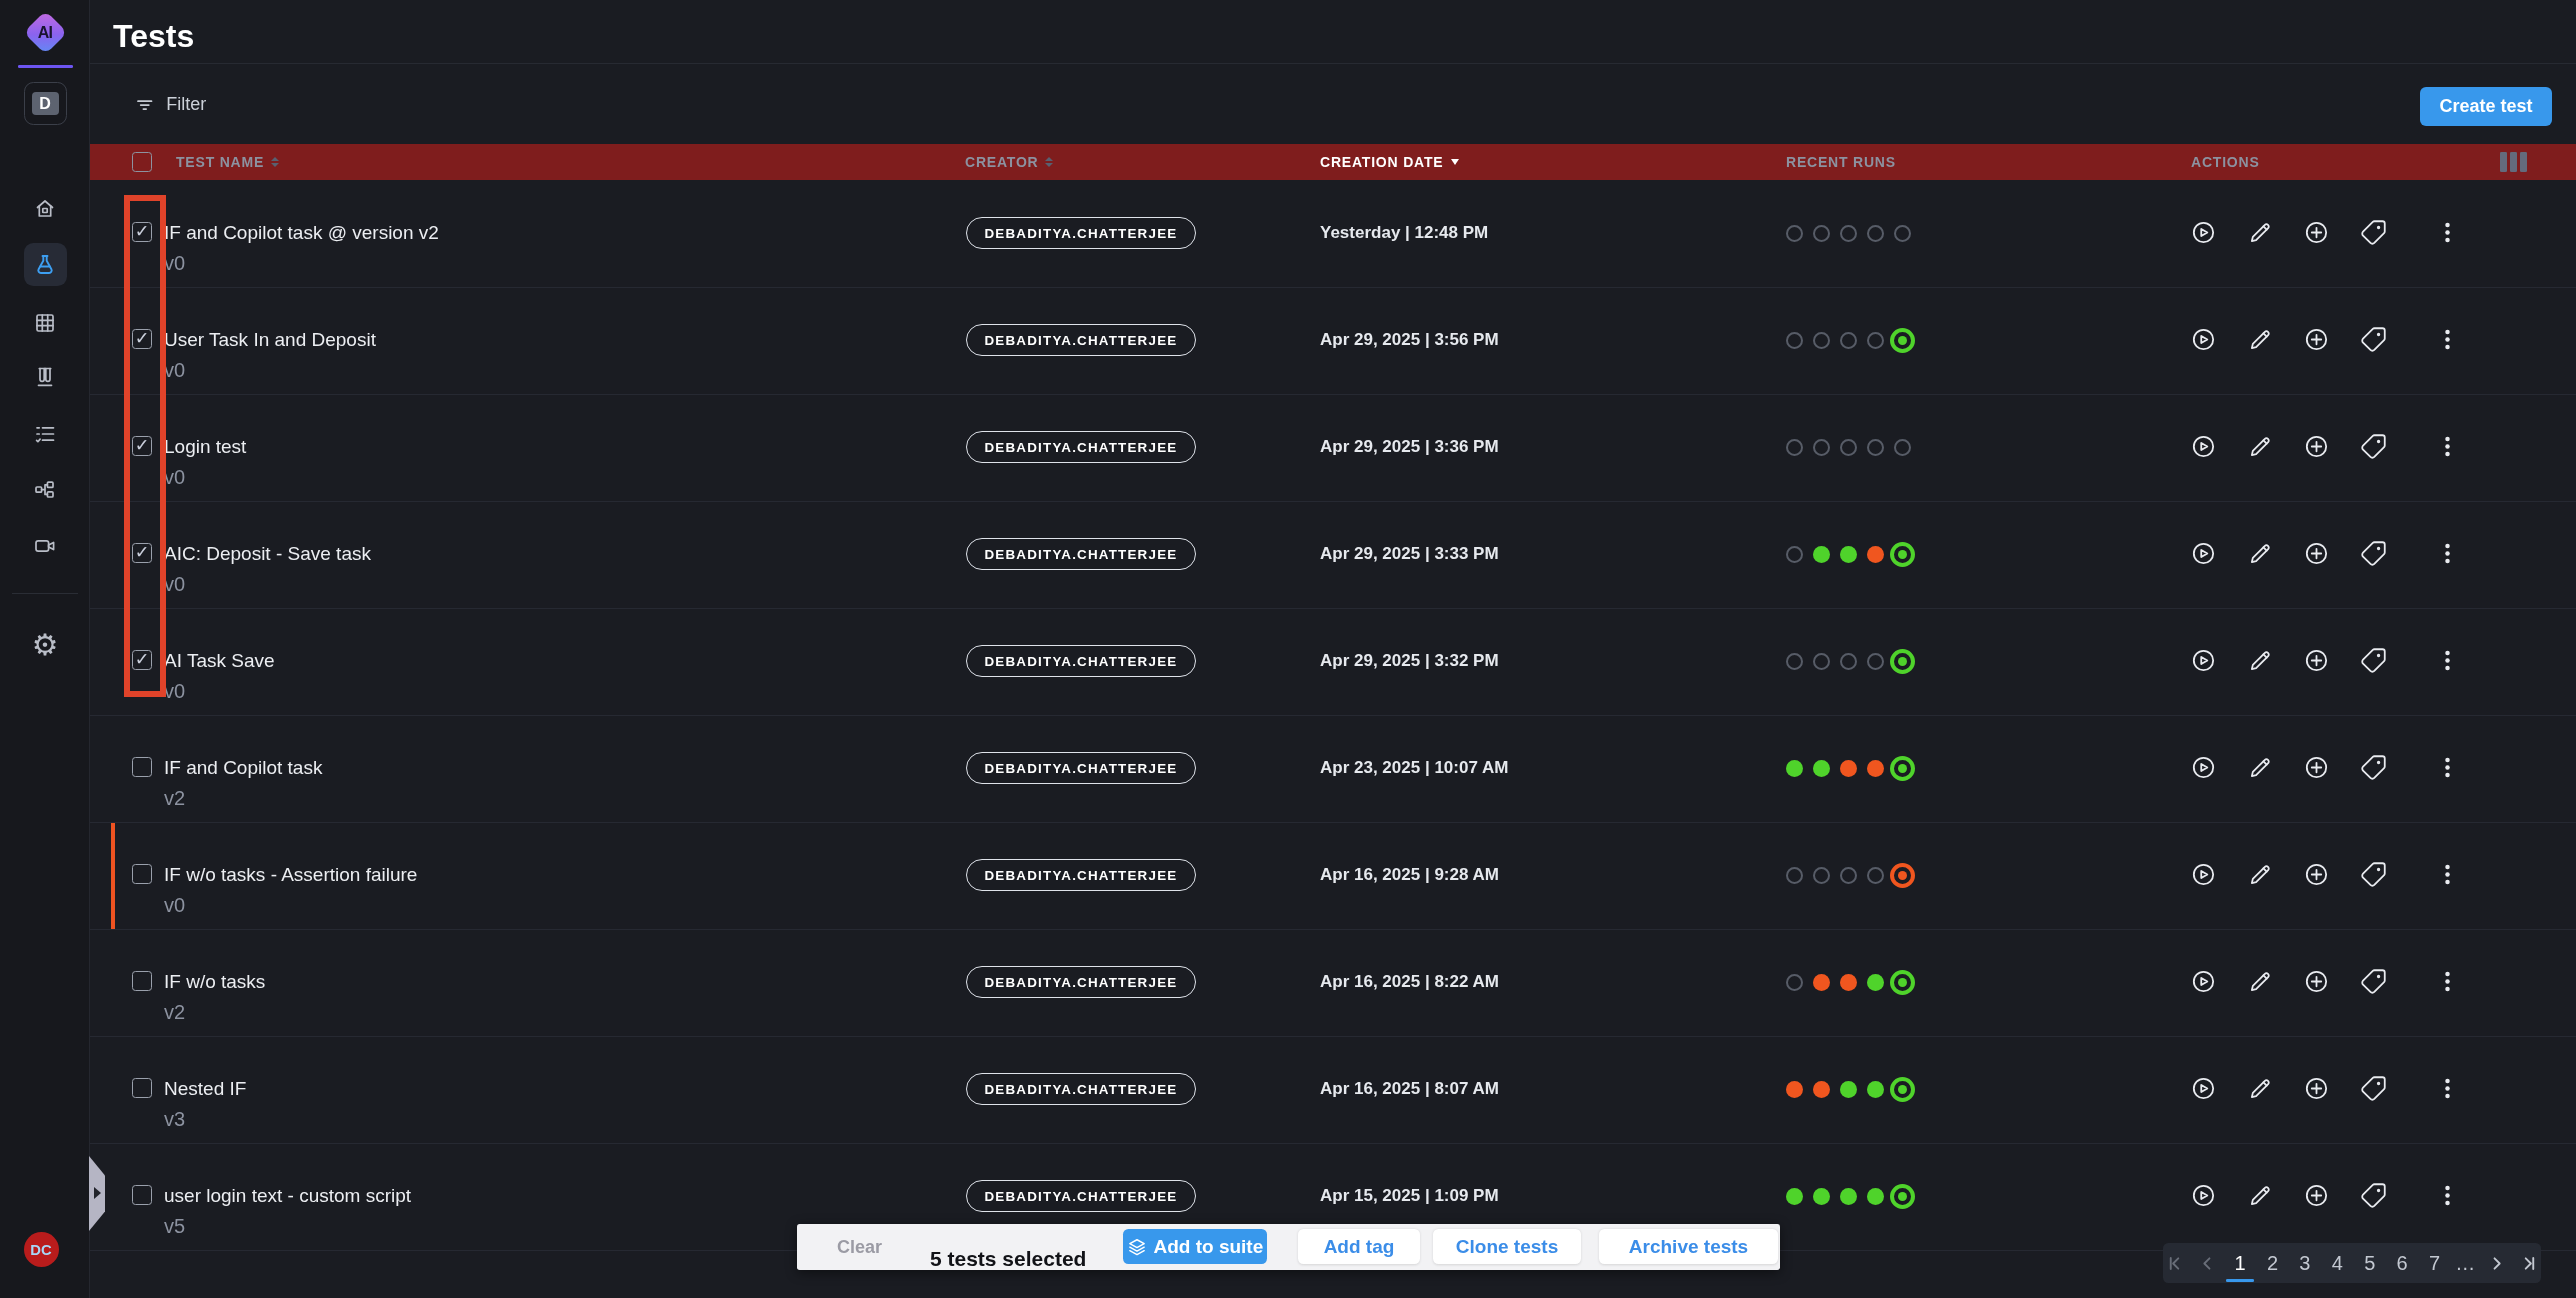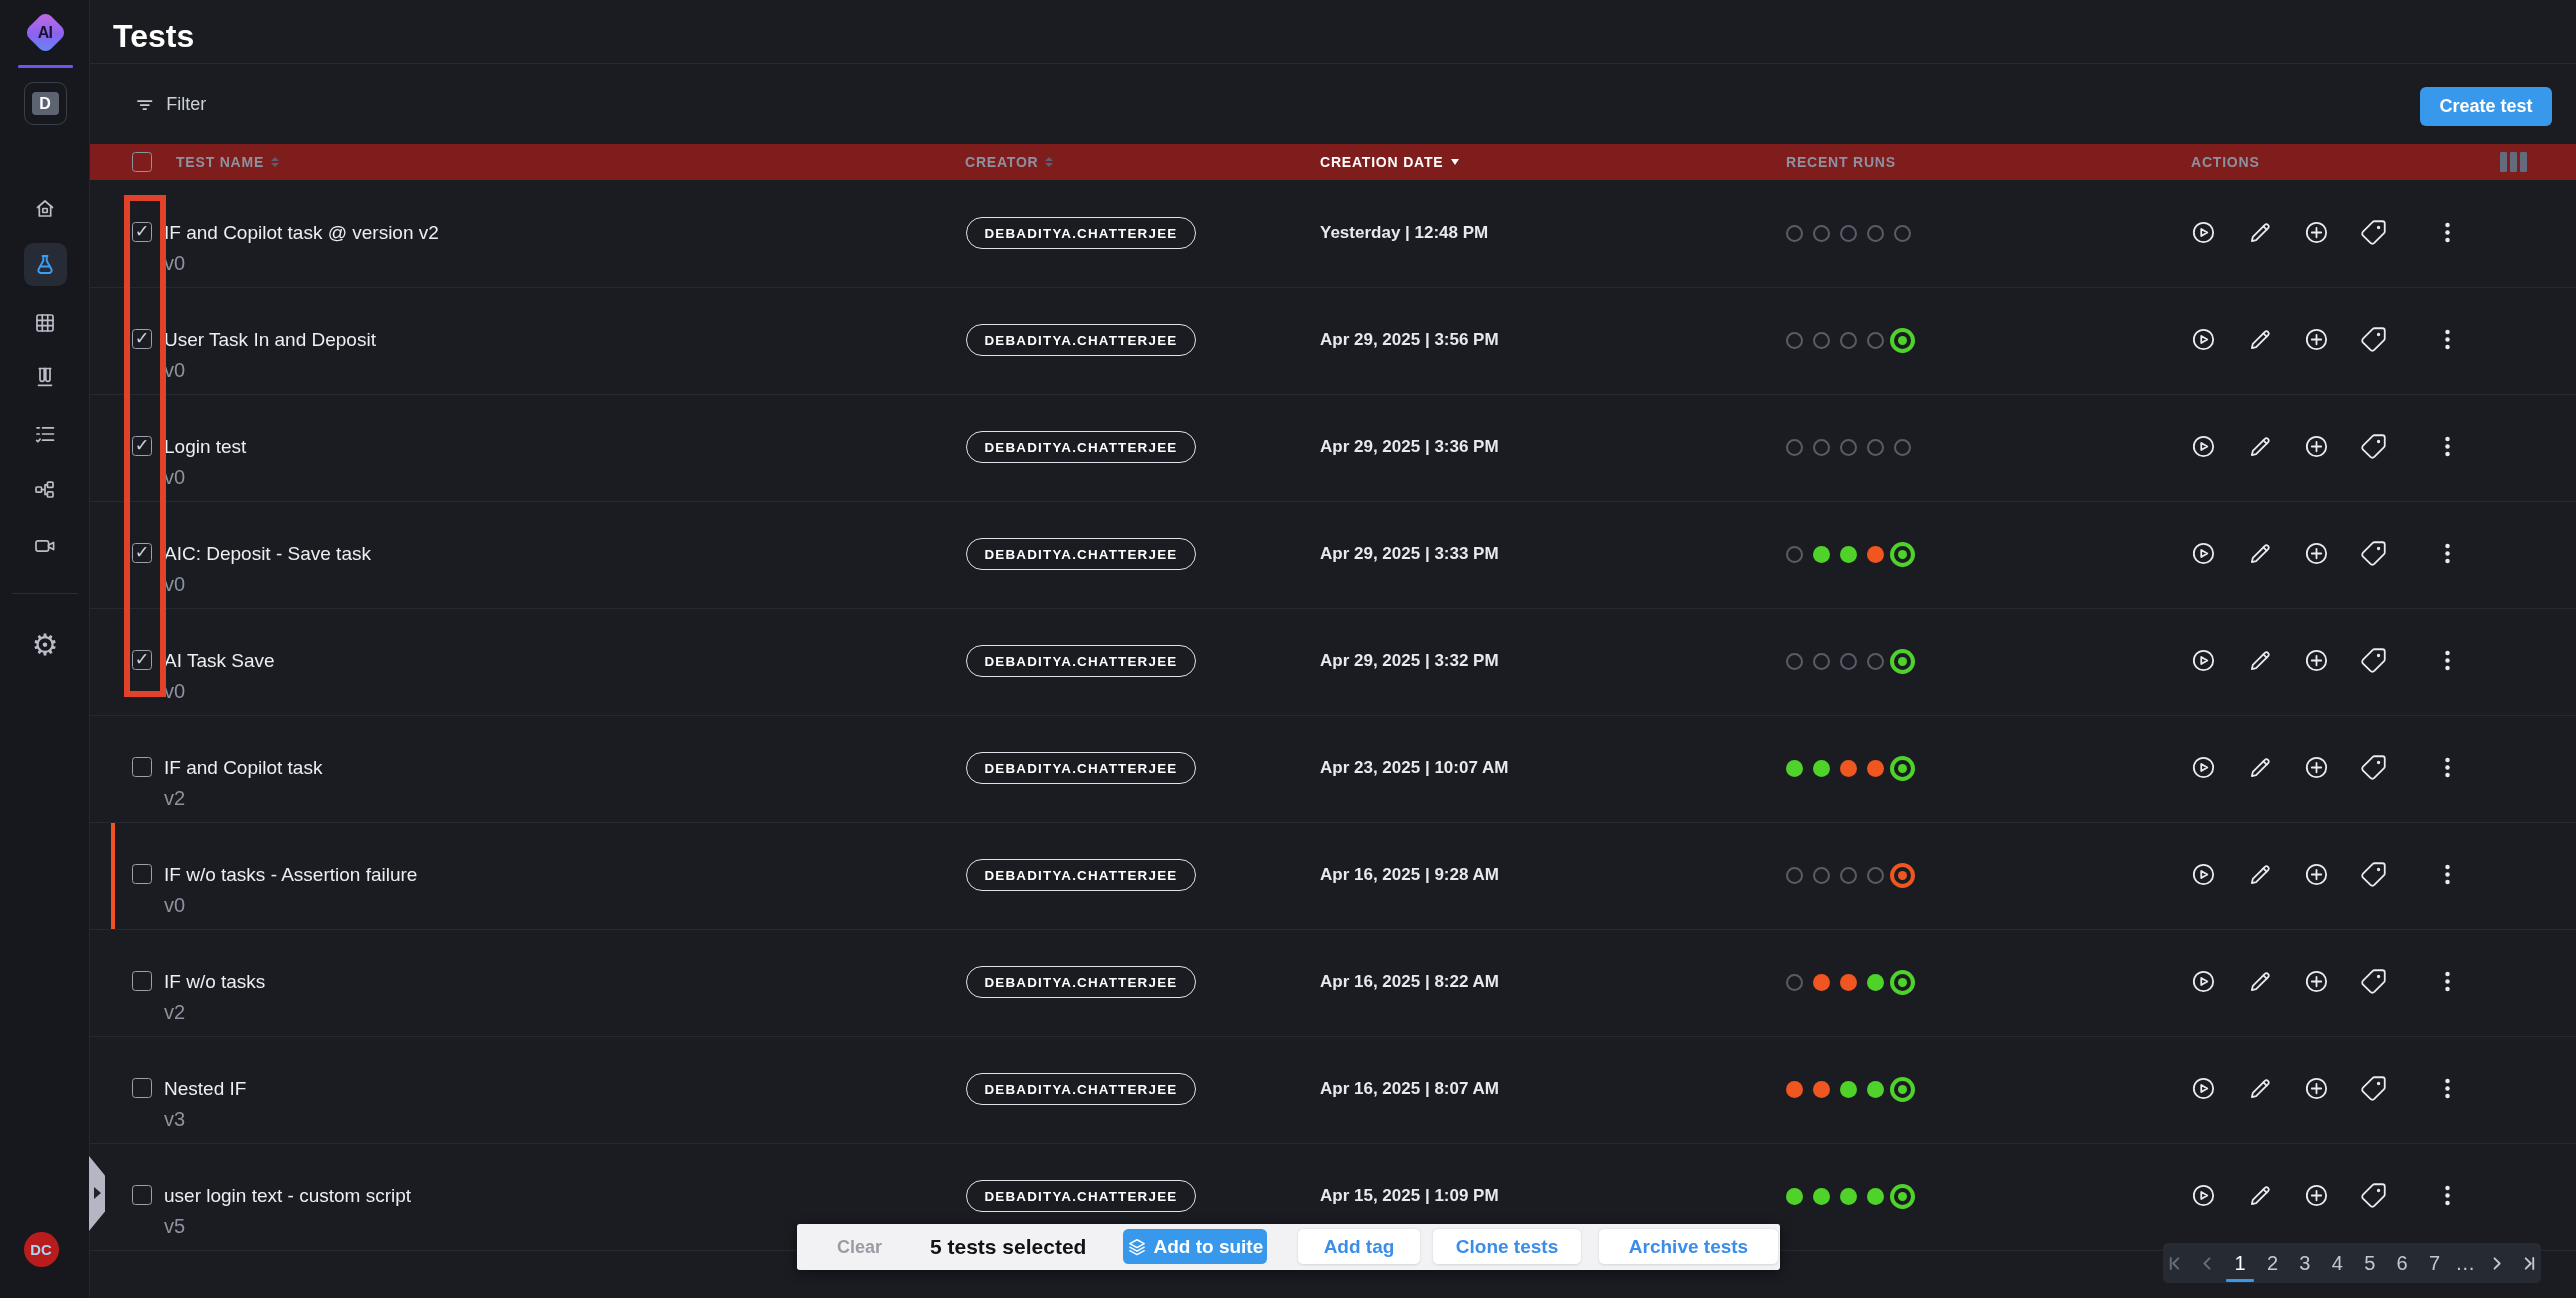--- a/index.html
+++ b/index.html
@@ -116,21 +116,21 @@
     position:absolute; left:124px; top:195px; width:42px; height:502px;
     border:6.7px solid var(--red); z-index:60; pointer-events:none;
   }
   
   .selection-bar {
     position:absolute; left:797px; top:1224px; width:983px; height:46px;
     background:#f2f2f4; border-radius:2.7px; z-index:70;
     box-shadow:0 2.7px 12px rgba(0,0,0,.45);
   }
   .sel-clear { position:absolute; left:40px; top:0; height:46px; line-height:46px; font-size:18px; font-weight:600; color:#9b9ba4; cursor:pointer; }
-  .sel-status { position:absolute; left:133px; top:0; height:46px; line-height:46px; font-size:21px; font-weight:700; color:#121317; }
+  .sel-status { position:absolute; left:133px; top:12px; height:46px; line-height:46px; font-size:21px; font-weight:700; color:#121317; }
   .sel-btn { position:absolute; top:5.4px; height:35px; border:none; border-radius:5.4px; font-size:19px; font-weight:600; display:flex; align-items:center; justify-content:center; cursor:pointer; font-family:inherit; }
   .sel-btn.primary { left:326px; width:144px; background:#3898ec; color:#fff; gap:6.7px; }
   .sel-btn.primary svg { width:20px; height:20px; stroke:#fff; fill:none; stroke-width:1.8; stroke-linejoin:round; stroke-linecap:round; }
   .sel-btn.white { background:#fff; color:#3b8de8; box-shadow:0 0.7px 2.7px rgba(0,0,0,.12); }
   .sel-btn.w1 { left:501px; width:122px; }
   .sel-btn.w2 { left:636px; width:148px; }
   .sel-btn.w3 { left:802px; width:179px; }
   
   .pagination {
     position:absolute; left:2163px; top:1243px; width:378px; height:40px;

